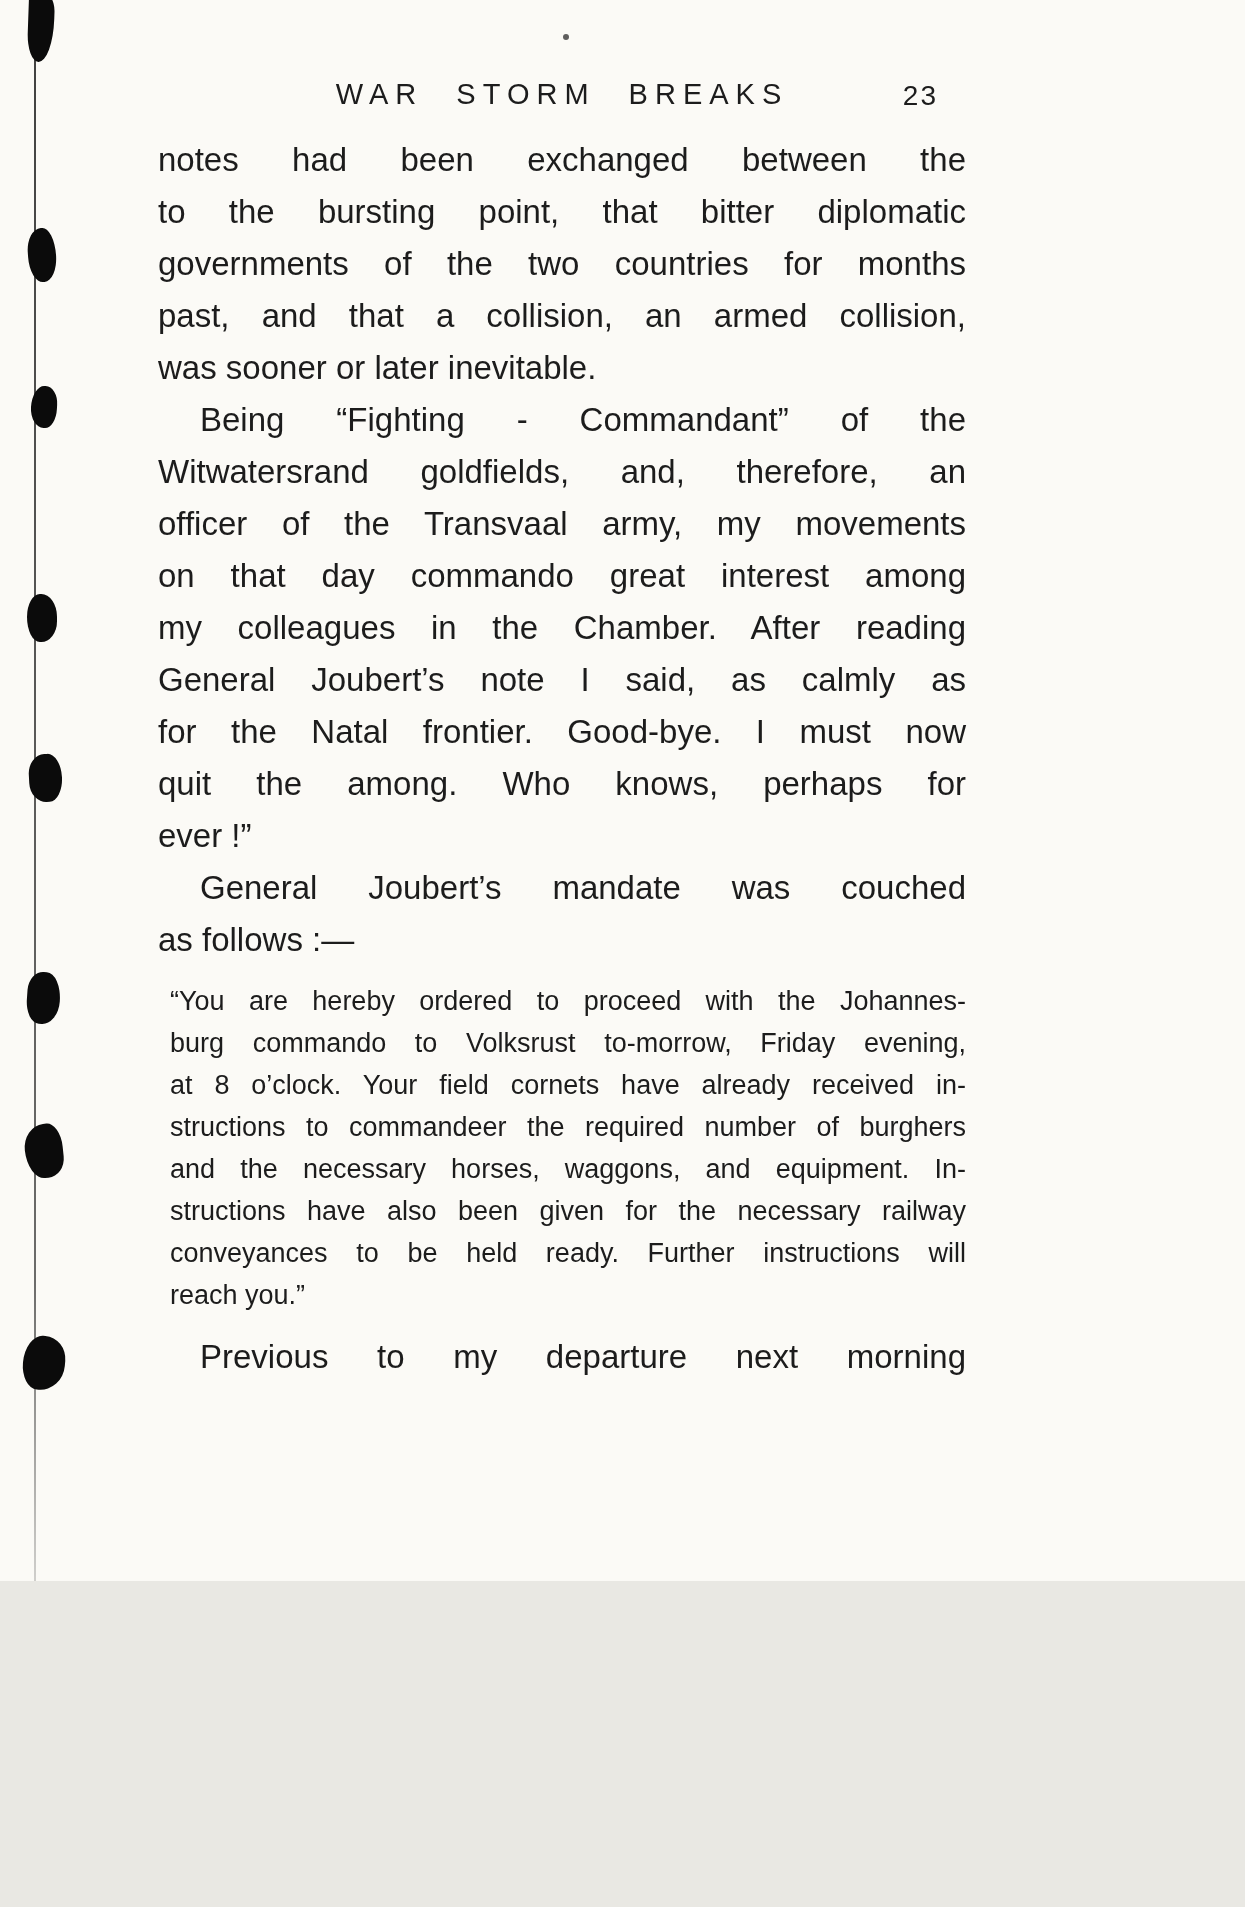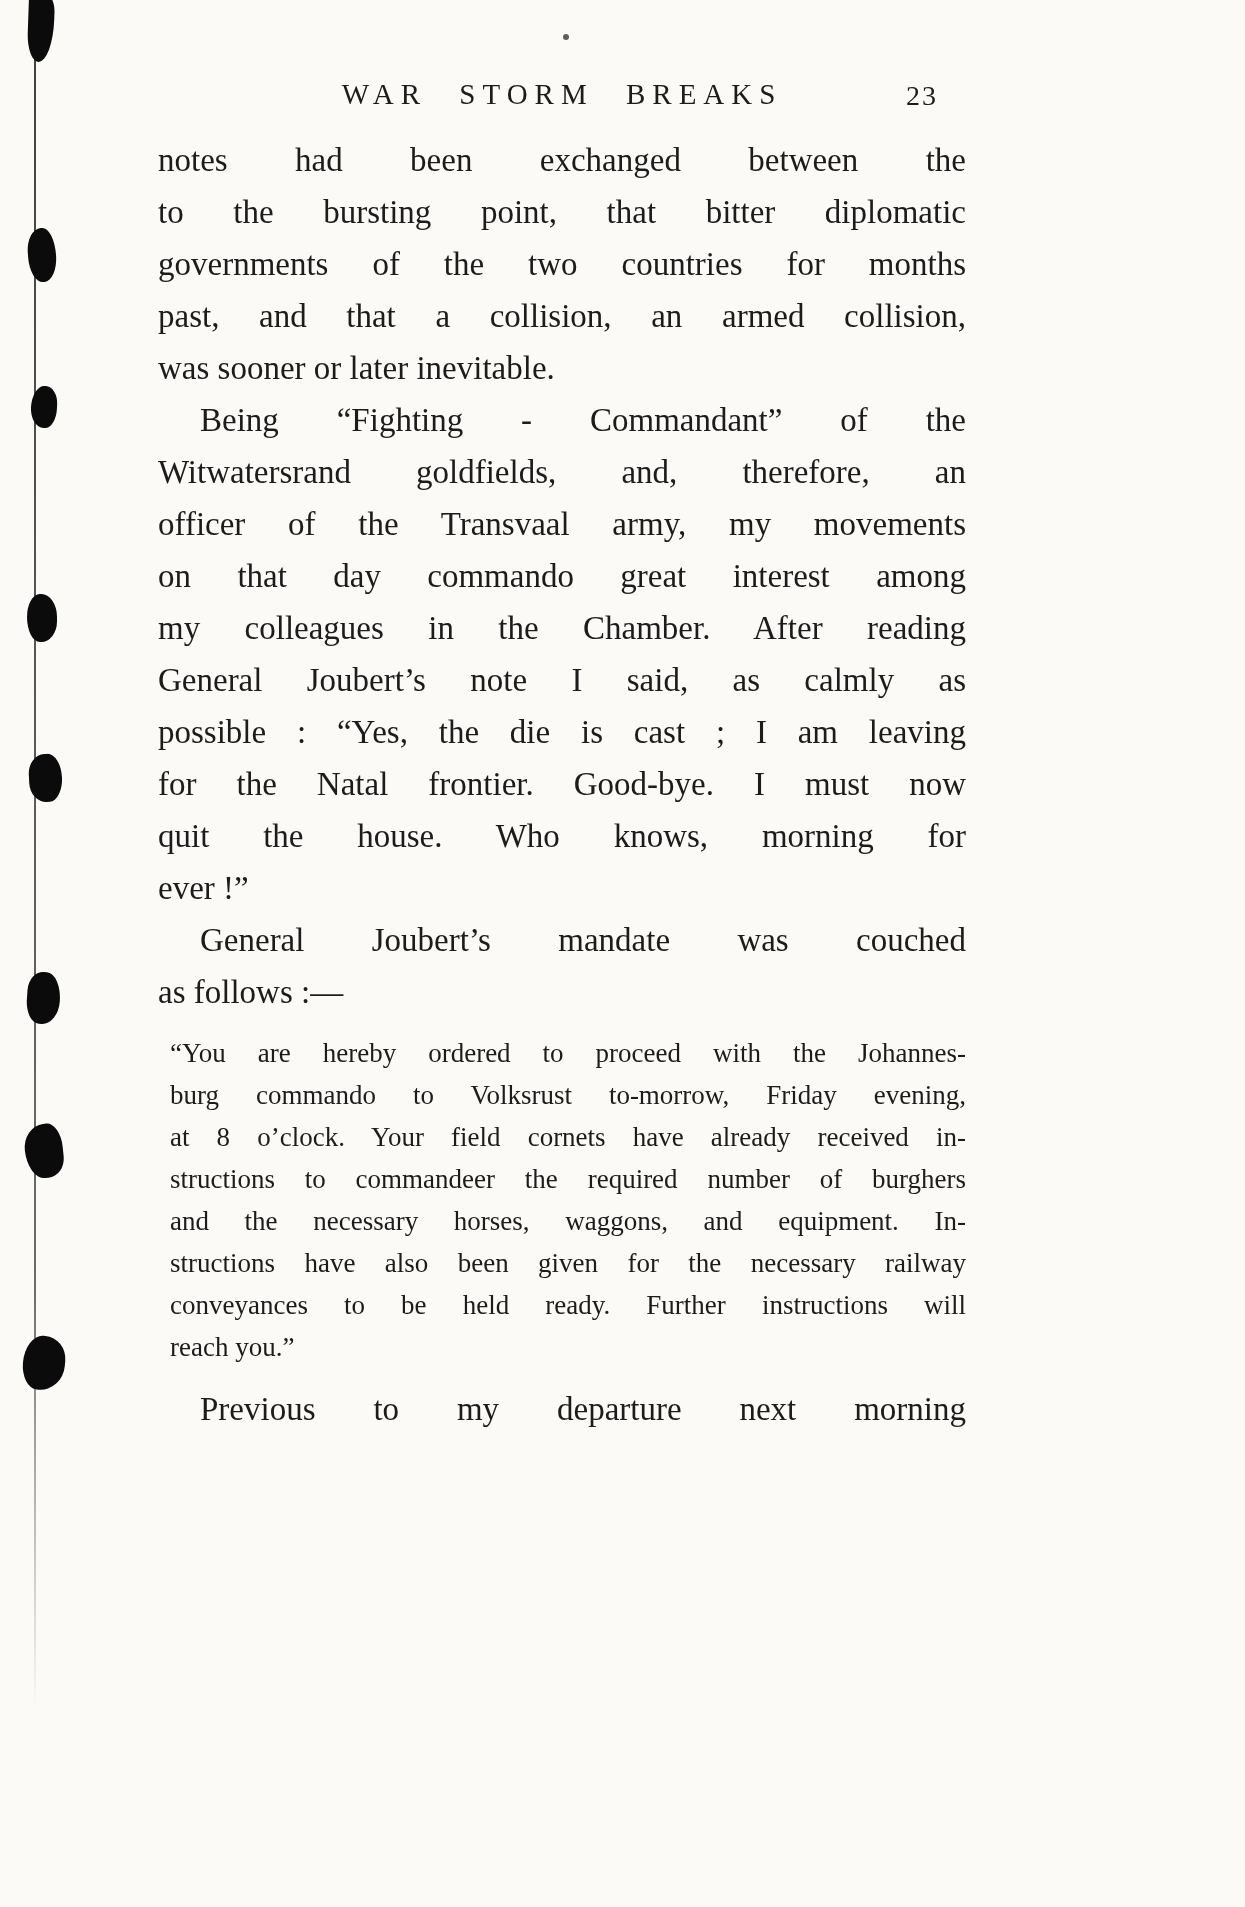--- a/index.html
+++ b/index.html
@@ -6,24 +6,24 @@
     --paper: #fbfaf6;
     --ink: #1c1c1c;
     --blot: #0b0b0b;
   }
   html, body { margin: 0; padding: 0; }
   body { background: #e9e8e3; }
 
   .page {
     position: relative;
     width: 1245px;
-    height: 1907px;
+    height: 1581px;
     background: var(--paper);
     overflow: hidden;
-    font-family: Liberation Serif, serif;
+    font-family: Liberation Sans, sans-serif;
     color: var(--ink);
   }
 
   
   .rule {
     position: absolute;
     left: 34px; top: 0;
     width: 2px; height: 1710px;
     background: linear-gradient(to bottom,
       rgba(12,12,12,0.78),
@@ -96,23 +96,22 @@
       <span class="line last">was sooner or later inevitable.</span>
     </p>
 
     <p class="para">
       <span class="line indent">Being “Fighting - Commandant” of the</span>
       <span class="line">Witwatersrand goldfields, and, therefore, an</span>
       <span class="line">officer of the Transvaal army, my movements</span>
       <span class="line">on that day commando great interest among</span>
       <span class="line">my colleagues in the Chamber. After reading</span>
       <span class="line">General Joubert’s note I said, as calmly as</span>
-      <span class="line">possible : “Yes, the die is cast ; I am leaving</span>
       <span class="line">for the Natal frontier. Good-bye. I must now</span>
-      <span class="line">quit the house. Who knows, morning for</span>
+      <span class="line">quit the among. Who knows, perhaps for</span>
       <span class="line last">ever !”</span>
     </p>
 
     <p class="para">
       <span class="line indent">General Joubert’s mandate was couched</span>
       <span class="line last">as follows :—</span>
     </p>
 
     <p class="para quote">
       <span class="line">“You are hereby ordered to proceed with the Johannes-</span>

